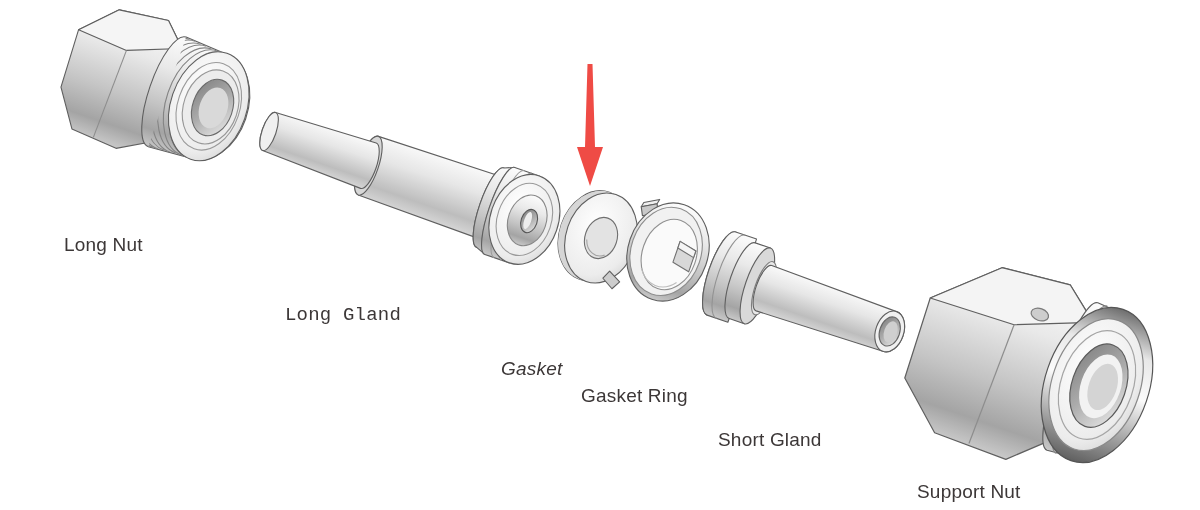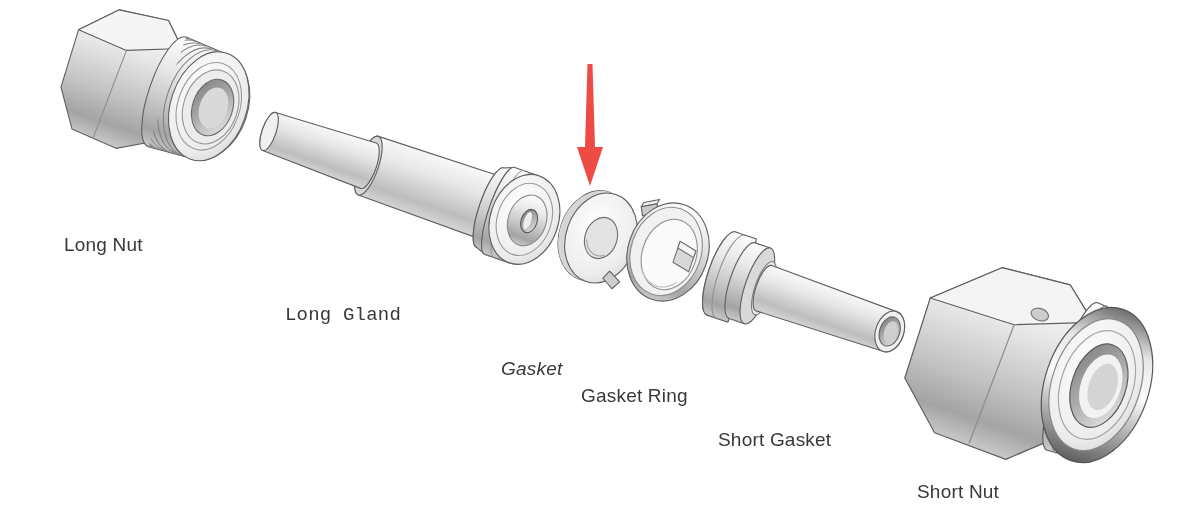--- a/index.html
+++ b/index.html
@@ -168,15 +168,15 @@
       <ellipse cx="6" cy="0" rx="14" ry="24" fill="#d4d4d4" stroke="none"></ellipse>
     </g>
 
     <path d="M 587.5,64 L 592.5,64 L 595,147 L 603,147 L 590,186 L 577,147 L 585,147 Z" fill="#ef4b45" stroke="none"></path>
   </svg>
 
   <div class="part-label" id="lbl-male-nut">Long Nut</div>
   <div class="part-label" id="lbl-long-gland">Long Gland</div>
   <div class="part-label" id="lbl-gasket">Gasket</div>
   <div class="part-label" id="lbl-support-ring">Gasket Ring</div>
-  <div class="part-label" id="lbl-short-gland">Short Gasket</div>
-  <div class="part-label" id="lbl-female-nut">Short Nut</div>
+  <div class="part-label" id="lbl-short-gland">Short Gland</div>
+  <div class="part-label" id="lbl-female-nut">Support Nut</div>
 </div>
 
 </body></html>

